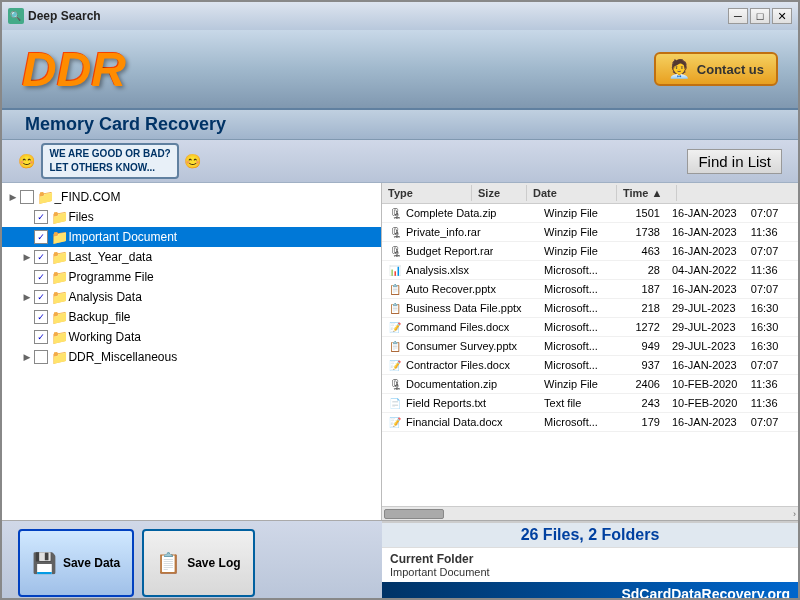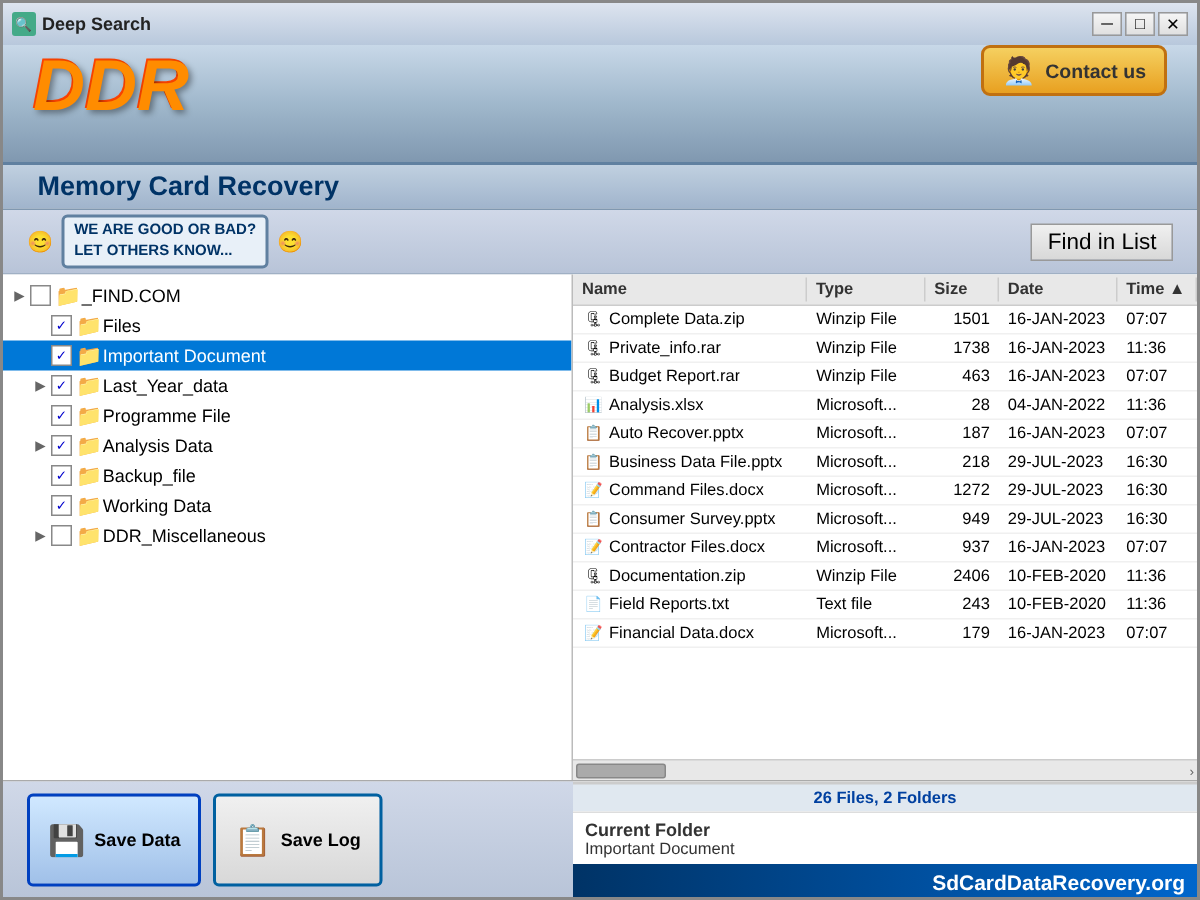--- a/index.html
+++ b/index.html
@@ -12,21 +12,21 @@
       height: 28px; padding: 0 6px;
     }
     .title-bar-left { display: flex; align-items: center; gap: 4px; font-size: 12px; font-weight: bold; color: #222; }
     .title-bar-icon { width: 16px; height: 16px; background: #4a8; border-radius: 2px; display: flex; align-items: center; justify-content: center; font-size: 9px; color: white; }
     .title-bar-controls { display: flex; gap: 2px; }
     .title-btn { width: 20px; height: 16px; border: 1px solid #999; background: linear-gradient(to bottom, #f5f5f5, #e0e0e0); cursor: pointer; display: flex; align-items: center; justify-content: center; font-size: 11px; }
 
     
     .header {
       background: linear-gradient(to bottom, #c8d8e8 0%, #a0b8cc 50%, #8098b0 100%);
-      height: 80px; display: flex; align-items: flex-start; justify-content: space-between;
+      height: 80px; display: flex; align-items: center; justify-content: space-between;
       padding: 0 20px;
       border-bottom: 2px solid #6080a0;
     }
     .ddr-logo { font-size: 48px; font-weight: bold; color: #ff8c00; text-shadow: 2px 2px 4px rgba(0,0,0,0.4), -1px -1px 0 #ff4400; font-style: italic; }
     .header-right { display: flex; flex-direction: column; align-items: flex-end; gap: 6px; }
     .contact-btn {
       background: linear-gradient(to bottom, #f5d060, #e8a020);
       border: 2px solid #c07010; border-radius: 6px; padding: 4px 12px;
       cursor: pointer; display: flex; align-items: center; gap: 6px; font-weight: bold; font-size: 13px; color: #333;
     }
@@ -117,21 +117,21 @@
       display: flex; gap: 8px; padding: 8px 16px; background: linear-gradient(to bottom, #d0d8e8, #b8c4d8); border-bottom: 1px solid #aaa;
     }
     .action-btn {
       background: linear-gradient(to bottom, #f0f0f0, #d8d8d8);
       border: 2px solid #0060a0; border-radius: 4px; padding: 4px 12px;
       cursor: pointer; display: flex; align-items: center; gap: 6px; font-size: 12px; font-weight: bold;
     }
     .action-btn.active { border-color: #0040c0; background: linear-gradient(to bottom, #d0e8ff, #a0c0e8); }
     .btn-icon { font-size: 20px; }
     .file-count-bar {
-      background: #e0e8f0; text-align: center; padding: 3px; font-size: 11px; color: #0040a0; font-weight: bold; border-top: 1px solid #ccc;
+      background: #e0e8f0; text-align: center; padding: 3px; font-size: 16px; color: #0040a0; font-weight: bold; border-top: 1px solid #ccc;
     }
     .current-folder-area {
       padding: 4px 8px; background: white; border-top: 1px solid #ddd;
     }
     .cf-label { font-size: 12px; font-weight: bold; color: #333; }
     .cf-value { font-size: 11px; color: #333; }
     .watermark-bar {
       background: linear-gradient(to right, #003366, #0066cc);
       padding: 4px 8px; text-align: right;
     }
@@ -250,21 +250,20 @@
           <span class="tree-expand">▶</span>
           <div class="tree-checkbox"></div>
           <span class="folder-yellow">📁</span>
           <span class="item-label">DDR_Miscellaneous</span>
         </div>
       </div>
   </div>
 
   <div class="right-panel">
     <div class="file-list-header">
-      <div class="col-header col-name">Name</div>
       <div class="col-header col-type">Type</div>
       <div class="col-header col-size">Size</div>
       <div class="col-header col-date">Date</div>
       <div class="col-header col-time">Time ▲</div>
     </div>
     <div class="file-list" id="file-list">
 
     <div class="file-row">
     <div class="file-cell cell-name">
       <span class="file-icon-img">🗜</span>

